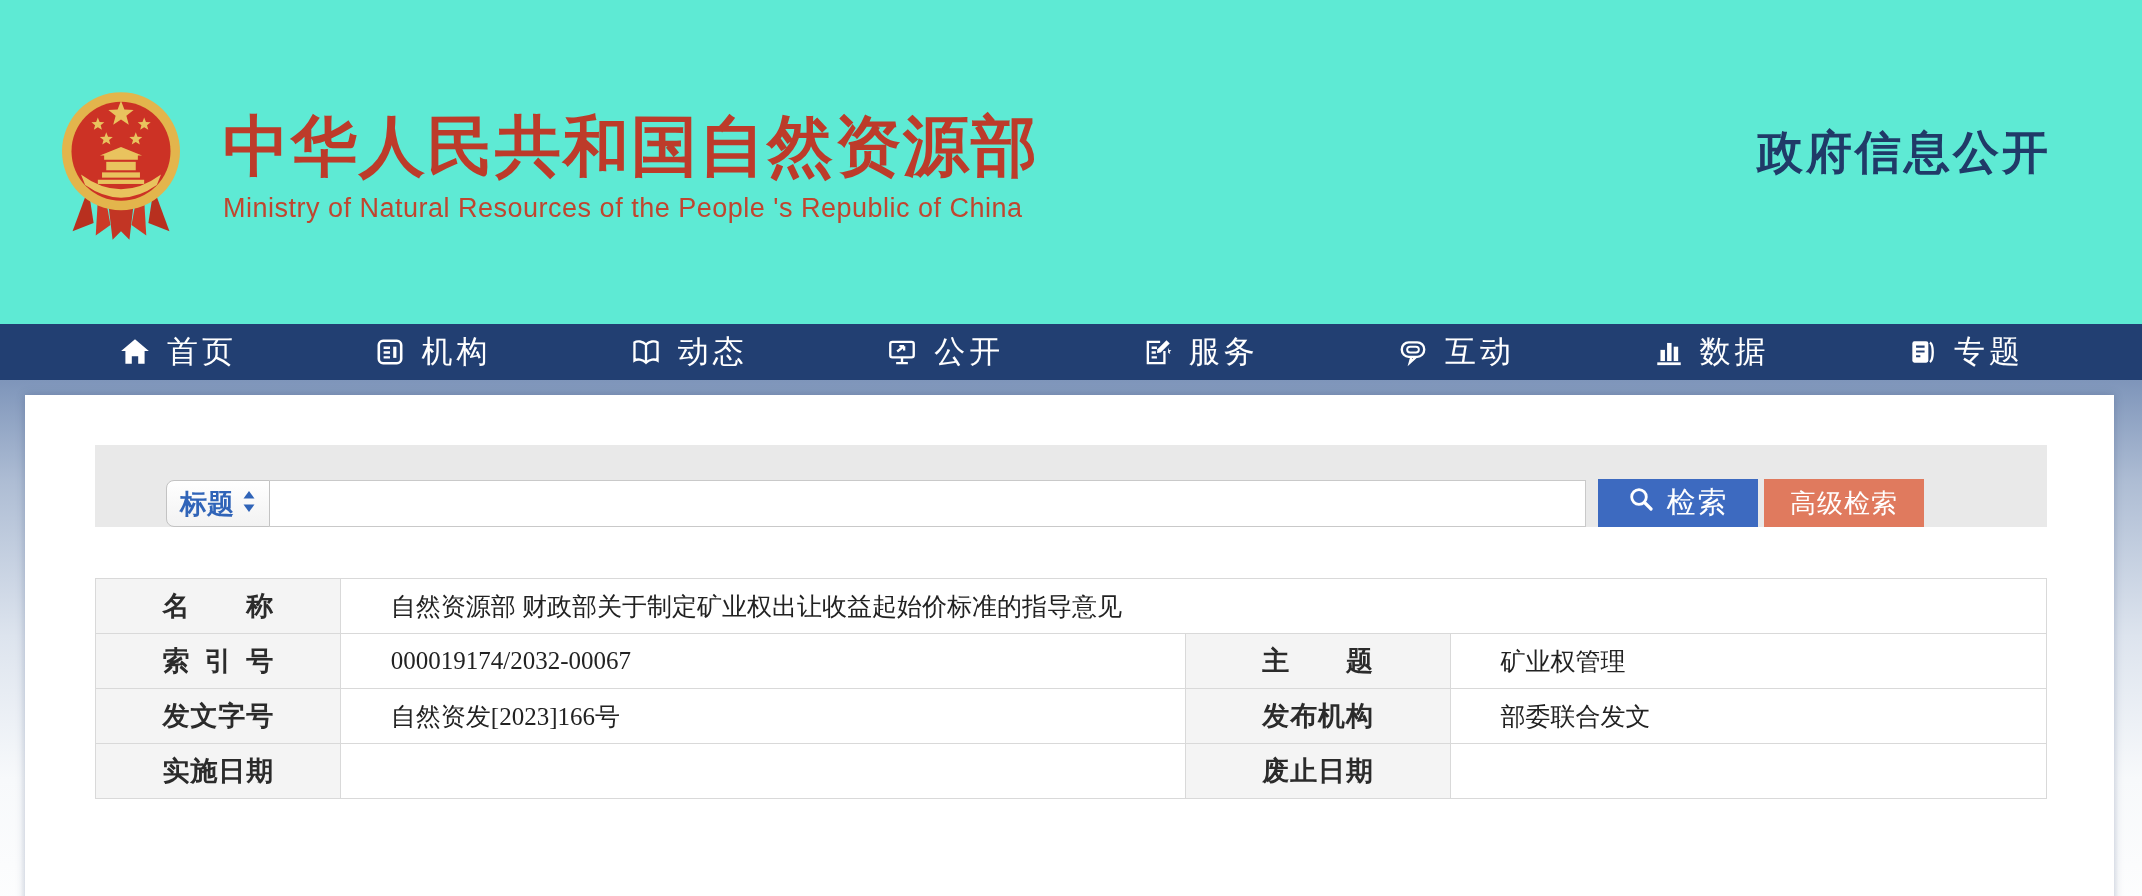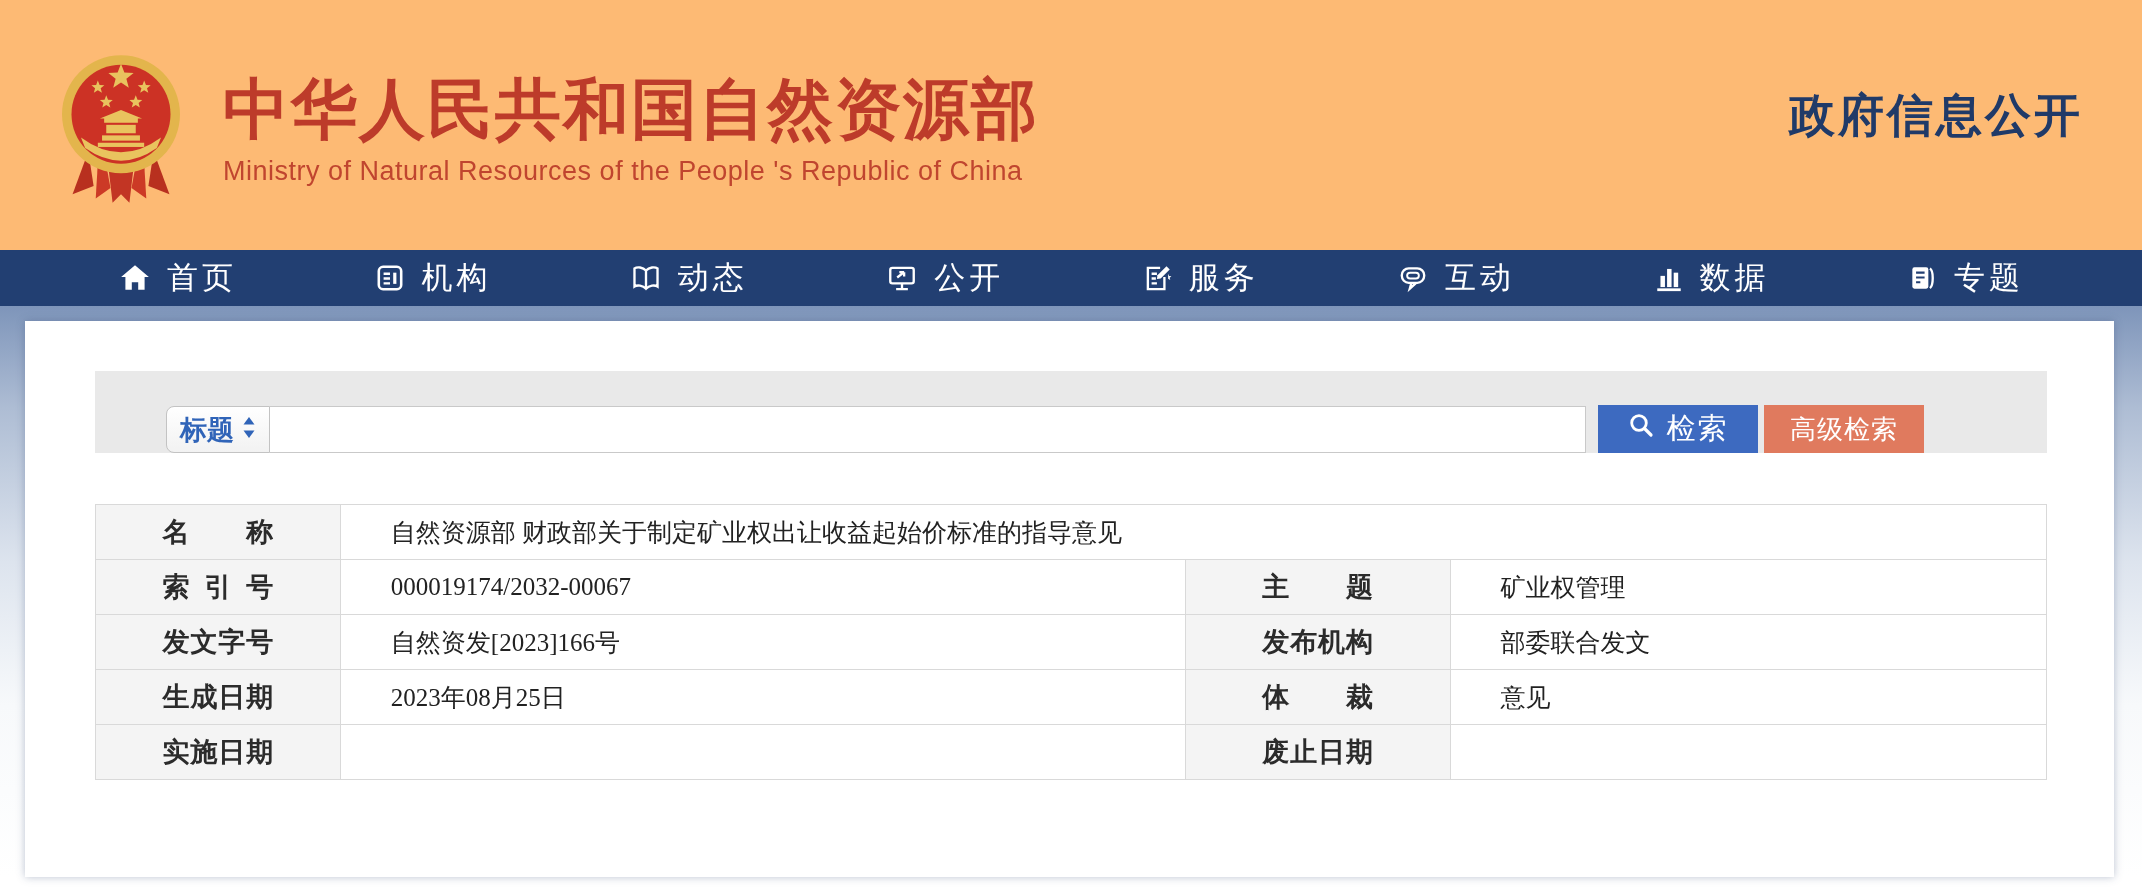--- a/index.html
+++ b/index.html
@@ -5,44 +5,44 @@
   * { margin: 0; padding: 0; box-sizing: border-box; }
   html, body {
     width: 2142px; height: 896px;
     background: #fff;
     font-family: "Liberation Sans", "DejaVu Sans", sans-serif;
     overflow: hidden;
   }
 
   
   .site-header {
-    height: 250px;
+    height: 324px;
     display: flex;
     align-items: center;
     padding-left: 57px;
-    background: #fdba74;
+    background: #5eead4;
   }
   .emblem { width: 128px; height: 158px; flex: 0 0 auto; margin-top: 6px; }
   .brand-block { margin-left: 38px; margin-top: 10px; }
   .brand-title {
     font-size: 66px;
     font-weight: bold;
     color: #bd3b2a;
     letter-spacing: 2px;
     line-height: 1.1;
   }
   .brand-subtitle {
     margin-top: 10px;
     font-size: 27px;
     color: #c0452f;
     letter-spacing: 0.5px;
   }
   .section-title {
     margin-left: auto;
-    margin-right: 59px;
+    margin-right: 91px;
     margin-top: -18px;
     font-family: "Liberation Serif", "DejaVu Serif", serif;
     font-size: 46px;
     font-weight: bold;
     color: #203a68;
     letter-spacing: 3px;
   }
 
   
   .main-nav {
@@ -352,30 +352,20 @@
             <span class="lbl-justify">发文字号</span>
           </td>
           <td class="val">自然资发[2023]166号</td>
           <td class="lbl">
             <span class="lbl-justify">发布机构</span>
           </td>
           <td class="val">部委联合发文</td>
         </tr>
         <tr>
           <td class="lbl">
-            <span class="lbl-justify">生成日期</span>
-          </td>
-          <td class="val">2023年08月25日</td>
-          <td class="lbl">
-            <span class="lbl-justify">体裁</span>
-          </td>
-          <td class="val">意见</td>
-        </tr>
-        <tr>
-          <td class="lbl">
             <span class="lbl-justify">实施日期</span>
           </td>
           <td class="val"></td>
           <td class="lbl">
             <span class="lbl-justify">废止日期</span>
           </td>
           <td class="val"></td>
         </tr>
       </tbody>
     </table>

